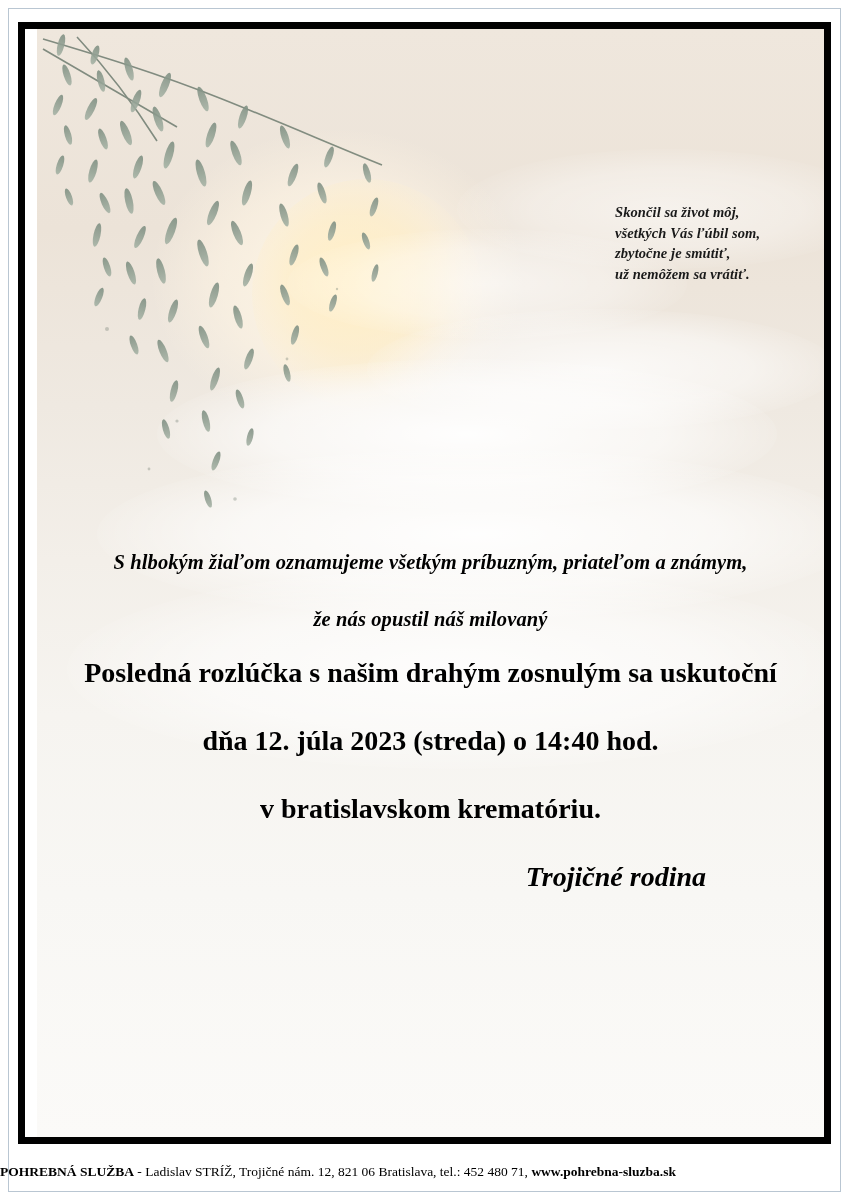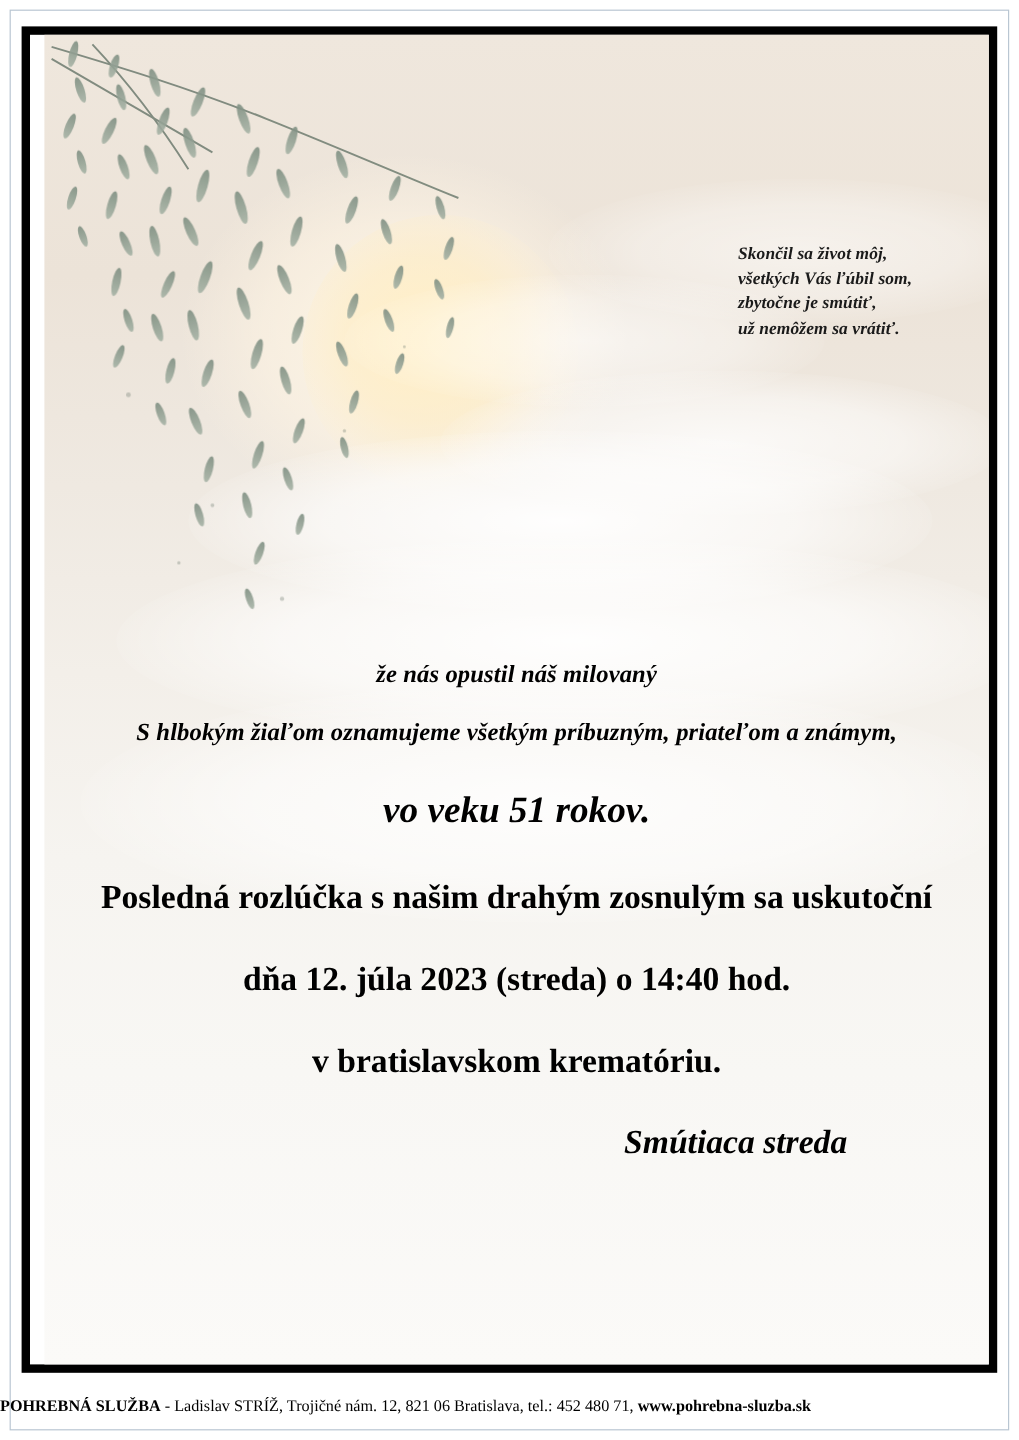--- a/index.html
+++ b/index.html
@@ -303,27 +303,26 @@
           <circle cx="300" cy="260" r="1.2"></circle>
         </g>
       </svg>
 
       <div class="verse">Skončil sa život môj,
 všetkých Vás ľúbil som,
 zbytočne je smútiť,
 už nemôžem sa vrátiť.</div>
 
       <div class="body-text">
+        <p class="line">S hlbokým žiaľom oznamujeme všetkým príbuzným, priateľom a známym,</p>
         <p class="line l2">že nás opustil náš milovaný</p>
-        <p class="line">S hlbokým žiaľom oznamujeme všetkým príbuzným, priateľom a známym,</p>
-        <p class="age-line">vo veku 51 rokov.</p>
         <p class="farewell">Posledná rozlúčka s našim drahým zosnulým sa uskutoční</p>
         <p class="farewell">dňa 12. júla  2023 (streda) o 14:40 hod.</p>
         <p class="farewell">v bratislavskom krematóriu.</p>
-        <p class="family">Smútiaca streda</p>
+        <p class="family">Trojičné rodina</p>
       </div>
 
     </div>
   </div>
 
   <div class="footer">
     <span class="bold">POHREBNÁ SLUŽBA</span><span> - Ladislav STRÍŽ, Trojičné nám. 12, 821 06 Bratislava, tel.: 452 480 71, </span><span class="site">www.pohrebna-sluzba.sk</span>
   </div>
 
 </div>

